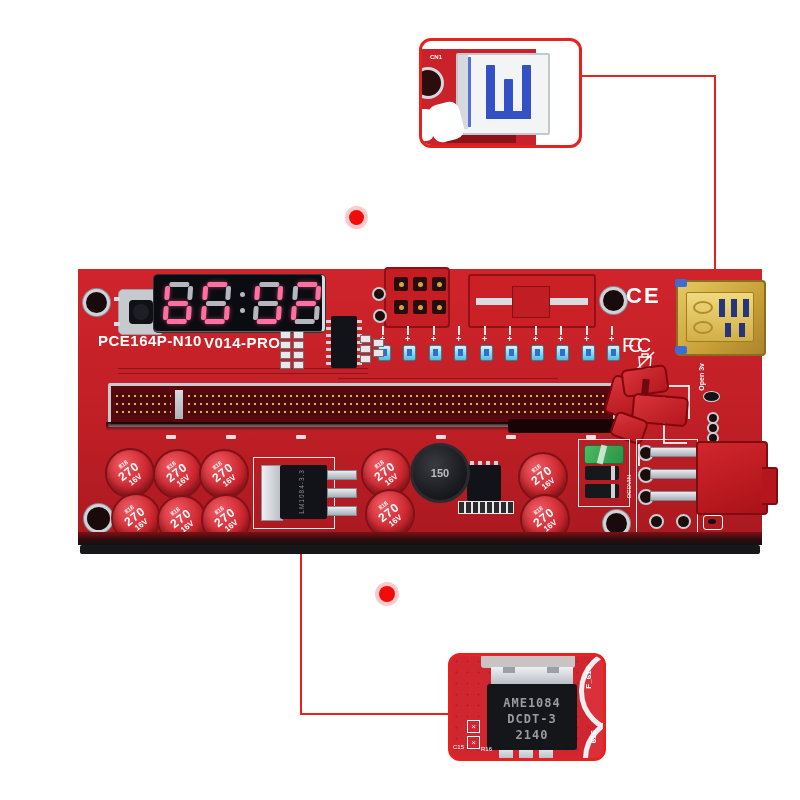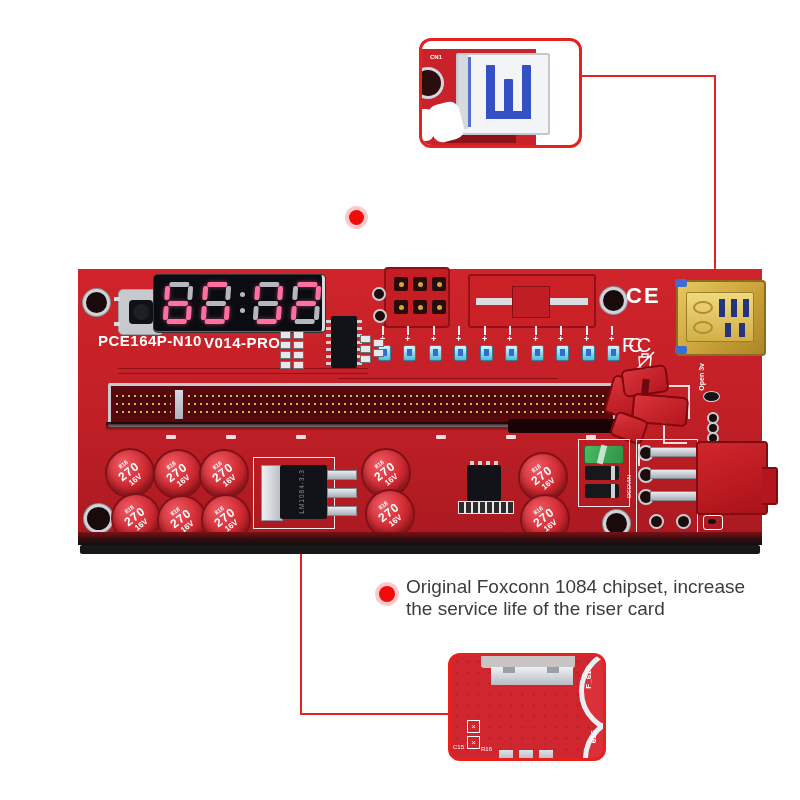--- a/index.html
+++ b/index.html
@@ -261,20 +261,23 @@
 
     <div class="wbox" style="left:175px;top:188px;width:80px;height:70px;"></div>
     <div class="abs" style="left:183px;top:196px;width:20px;height:54px;background:linear-gradient(90deg,#eef0f2,#b6bbc2);border:1px solid #8d939b;"></div>
     <div class="abs" style="left:202px;top:196px;width:47px;height:54px;background:#121318;border-radius:2px;">
       <div class="vtext" style="position:absolute;left:18px;top:4px;font-size:6.5px;color:#8b8e93;letter-spacing:1px;">LM1084-3.3</div>
     </div>
     <div class="pin-bar" style="left:249px;top:201px;width:28px;"></div>
     <div class="pin-bar" style="left:249px;top:219px;width:28px;"></div>
     <div class="pin-bar" style="left:249px;top:237px;width:28px;"></div>
 
+    <div class="abs" style="left:332px;top:174px;width:54px;height:54px;border-radius:50%;background:radial-gradient(circle at 40% 35%,#3a3b40,#1b1c20 60%,#0c0d10);border:3px solid #2a2b30;display:flex;align-items:center;justify-content:center;">
+      <span style="color:#b9bdc2;font-size:11px;font-weight:700;">150</span>
+    </div>
 
     <div id="padrow" class="abs" style="left:0;top:0;">
         <div style="position: absolute; left: 380px; top: 232px; width: 5px; height: 11px; background: rgb(43, 43, 46); border: 1px solid rgb(232, 232, 232);"></div>
         <div style="position: absolute; left: 387px; top: 232px; width: 5px; height: 11px; background: rgb(43, 43, 46); border: 1px solid rgb(232, 232, 232);"></div>
         <div style="position: absolute; left: 394px; top: 232px; width: 5px; height: 11px; background: rgb(43, 43, 46); border: 1px solid rgb(232, 232, 232);"></div>
         <div style="position: absolute; left: 401px; top: 232px; width: 5px; height: 11px; background: rgb(43, 43, 46); border: 1px solid rgb(232, 232, 232);"></div>
         <div style="position: absolute; left: 408px; top: 232px; width: 5px; height: 11px; background: rgb(43, 43, 46); border: 1px solid rgb(232, 232, 232);"></div>
         <div style="position: absolute; left: 415px; top: 232px; width: 5px; height: 11px; background: rgb(43, 43, 46); border: 1px solid rgb(232, 232, 232);"></div>
         <div style="position: absolute; left: 422px; top: 232px; width: 5px; height: 11px; background: rgb(43, 43, 46); border: 1px solid rgb(232, 232, 232);"></div>
         <div style="position: absolute; left: 429px; top: 232px; width: 5px; height: 11px; background: rgb(43, 43, 46); border: 1px solid rgb(232, 232, 232);"></div>
@@ -442,31 +445,32 @@
         <div class="smd" style="position: absolute; left: 282px; top: 86px;"></div>
         <div class="smd" style="position: absolute; left: 295px; top: 70px;"></div>
         <div class="smd" style="position: absolute; left: 295px; top: 80px;"></div>
       </div>
 
     <div class="abs" style="left:0;top:263px;width:684px;height:13px;background:linear-gradient(180deg,#7d1016,#2a0d0f 60%,#151011);"></div>
   </div>
   <div class="abs" style="left:80px;top:545px;width:680px;height:9px;background:#17171a;border-radius:2px;"></div>
 
   <div class="bullet" style="left:379px;top:586px;width:16px;height:16px;"></div>
-  <div class="callout-text" style="left:406px;top:576px;line-height:22px;">
-    <p>Original Foxconn 1084 chipset, increase</p>
-    <p>the service life of the riser card</p>
-  </div>
 
   <div class="inset" style="left:448px;top:653px;width:152px;height:102px;background:#cf2630;">
     <div class="abs" style="inset:0;background-image:radial-gradient(#b51e27 1px,transparent 1.3px);background-size:11px 11px;opacity:.7;"></div>
     <div class="abs" style="left:30px;top:-4px;width:94px;height:16px;background:#cac3c4;border-radius:3px;"></div>
     <div class="abs" style="left:40px;top:11px;width:82px;height:18px;background:linear-gradient(#eef0f3,#b7bcc3);">
       <div class="abs" style="left:12px;top:0;width:12px;height:6px;background:#9aa0a8;"></div>
       <div class="abs" style="left:56px;top:0;width:12px;height:6px;background:#9aa0a8;"></div>
+    </div>
+    <div class="abs mono" style="left:36px;top:28px;width:90px;height:66px;background:#15161a;border-radius:3px;text-align:center;color:#989ba0;font-weight:700;font-size:12px;line-height:16px;letter-spacing:1px;padding-top:11px;box-sizing:border-box;">
+      <div>AME1084</div>
+      <div>DCDT-3</div>
+      <div>2140</div>
     </div>
     <div class="abs" style="left:48px;top:94px;width:14px;height:12px;background:linear-gradient(#dfe2e6,#aab0b8);"></div>
     <div class="abs" style="left:68px;top:94px;width:14px;height:12px;background:linear-gradient(#dfe2e6,#aab0b8);"></div>
     <div class="abs" style="left:88px;top:94px;width:14px;height:12px;background:linear-gradient(#dfe2e6,#aab0b8);"></div>
     <div class="abs" style="left:128px;top:-8px;width:76px;height:76px;border-radius:50%;background:#d93039;border:5px solid #eceef1;"></div>
     <div class="abs vtext" style="left:133px;top:10px;font-size:8px;font-weight:700;color:#fff;">F_616</div>
     <div class="abs" style="left:132px;top:60px;width:76px;height:76px;border-radius:50%;background:#d93039;border:5px solid #eceef1;"></div>
     <div class="abs vtext" style="left:138px;top:74px;font-size:8px;font-weight:700;color:#fff;">616</div>
     <div class="abs" style="left:16px;top:64px;width:11px;height:11px;border:1px solid #fff;color:#fff;font-size:8px;line-height:11px;text-align:center;">×</div>
     <div class="abs" style="left:16px;top:80px;width:11px;height:11px;border:1px solid #fff;color:#fff;font-size:8px;line-height:11px;text-align:center;">×</div>

